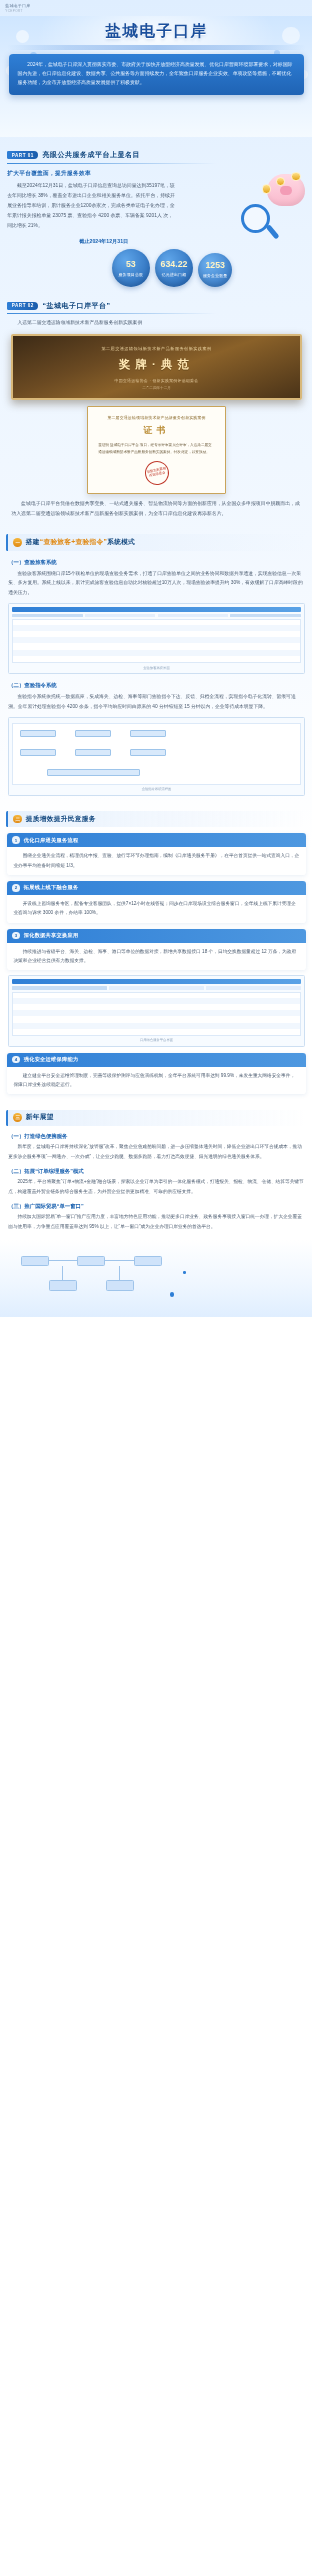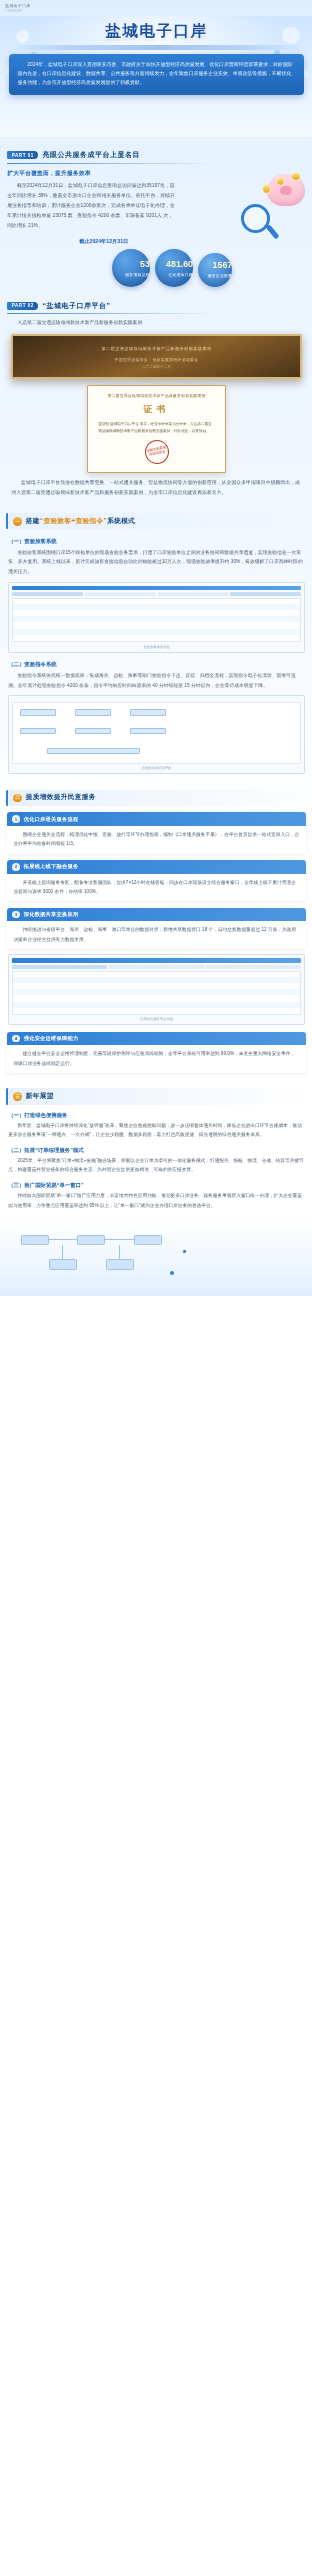--- a/index.html
+++ b/index.html
@@ -162,21 +162,21 @@
     display: flex;
     gap: 5.2px;
     justify-content: center;
     align-items: flex-start;
     padding-left: 31px;
   }
   .bubble {
     width: 38px; height: 38px; border-radius: 50%;
     background: radial-gradient(circle at 35% 30%, #5fa6ea, #1e5fae);
     box-shadow: 0 2.1px 5.2px rgba(25,80,150,.3), inset 0 -3.1px 5.2px rgba(0,0,0,.12);
-    color:#fff; display:flex; flex-direction:column; align-items:flex-end; justify-content:center;
+    color:#fff; display:flex; flex-direction:column; align-items:center; justify-content:center;
   }
   .bubble .num { font-size: 8.8px; font-weight: bold; line-height: 1.1; color:#fff4c4; }
   .bubble .lbl { font-size: 3.9px; margin-top: 1.5px; letter-spacing:0.2px;}
   .bubble.b3 { width: 34px; height: 34px; margin-top: 3.1px; background: radial-gradient(circle at 35% 30%, #6fb2f0, #2a6cbb); }
 
   .stat-illus {
     position: absolute; right: -2.1px; top: 3.1px; width: 67px; height: 77px;
     pointer-events: none;
   }
   .pig {
@@ -346,40 +346,41 @@
   <div class="stat-sub">扩大平台覆盖面，提升服务效率</div>
   <div class="stat-text">截至2024年12月31日，盐城电子口岸信息查询总访问量达到35197笔，较去年同比增长 38%，覆盖全市进出口企业和相关服务单位。依托平台，持续开展业务指导和培训，累计服务企业1200余家次，完成各类单证电子化办理，全年累计报关报检单量 23075 票、查验指令 4200 余票、车辆备案 9201人 次，同比增长 21%。</div>
   <div class="stat-date">截止2024年12月31日</div>
 
   <div class="bubbles">
     <div class="bubble">
       <span class="num">53</span>
       <span class="lbl">服务项目总数</span>
     </div>
     <div class="bubble">
-      <span class="num">481.60</span>
+      <span class="num">634.22</span>
       <span class="lbl">亿元进出口额</span>
     </div>
     <div class="bubble b3">
-      <span class="num">1567</span>
+      <span class="num">1253</span>
       <span class="lbl">服务企业数量</span>
     </div>
   </div>
 </div>
 
 <div class="part-row">
   <span class="part-tag">PART 02</span>
   <span class="part-title">“盐城电子口岸平台”</span>
 </div>
 <div class="part-underline"></div>
 <div class="para">入选第二届交通运输领域新技术新产品新服务创新实践案例</div>
 
 <div class="award-wrap">
   <div class="plaque">
     <div class="plaque-top">第二届交通运输领域新技术新产品新服务创新实践案例</div>
+    <div class="plaque-main">奖牌·典范</div>
     <div class="plaque-sub">中国交通运输协会 · 创新实践案例评选组委会</div>
     <div class="plaque-org">二〇二四年十二月</div>
   </div>
 
   <div class="cert">
     <div class="cert-top">第二届交通运输领域新技术新产品新服务创新实践案例</div>
     <div class="cert-title">证书</div>
     <div class="cert-body">兹证明 盐城电子口岸平台 项目，经专家评审委员会评审，入选第二届交通运输领域新技术新产品新服务创新实践案例。特发此证，以资鼓励。</div>
     <div class="cert-seal">创新实践案例评选组委会</div>
   </div>

